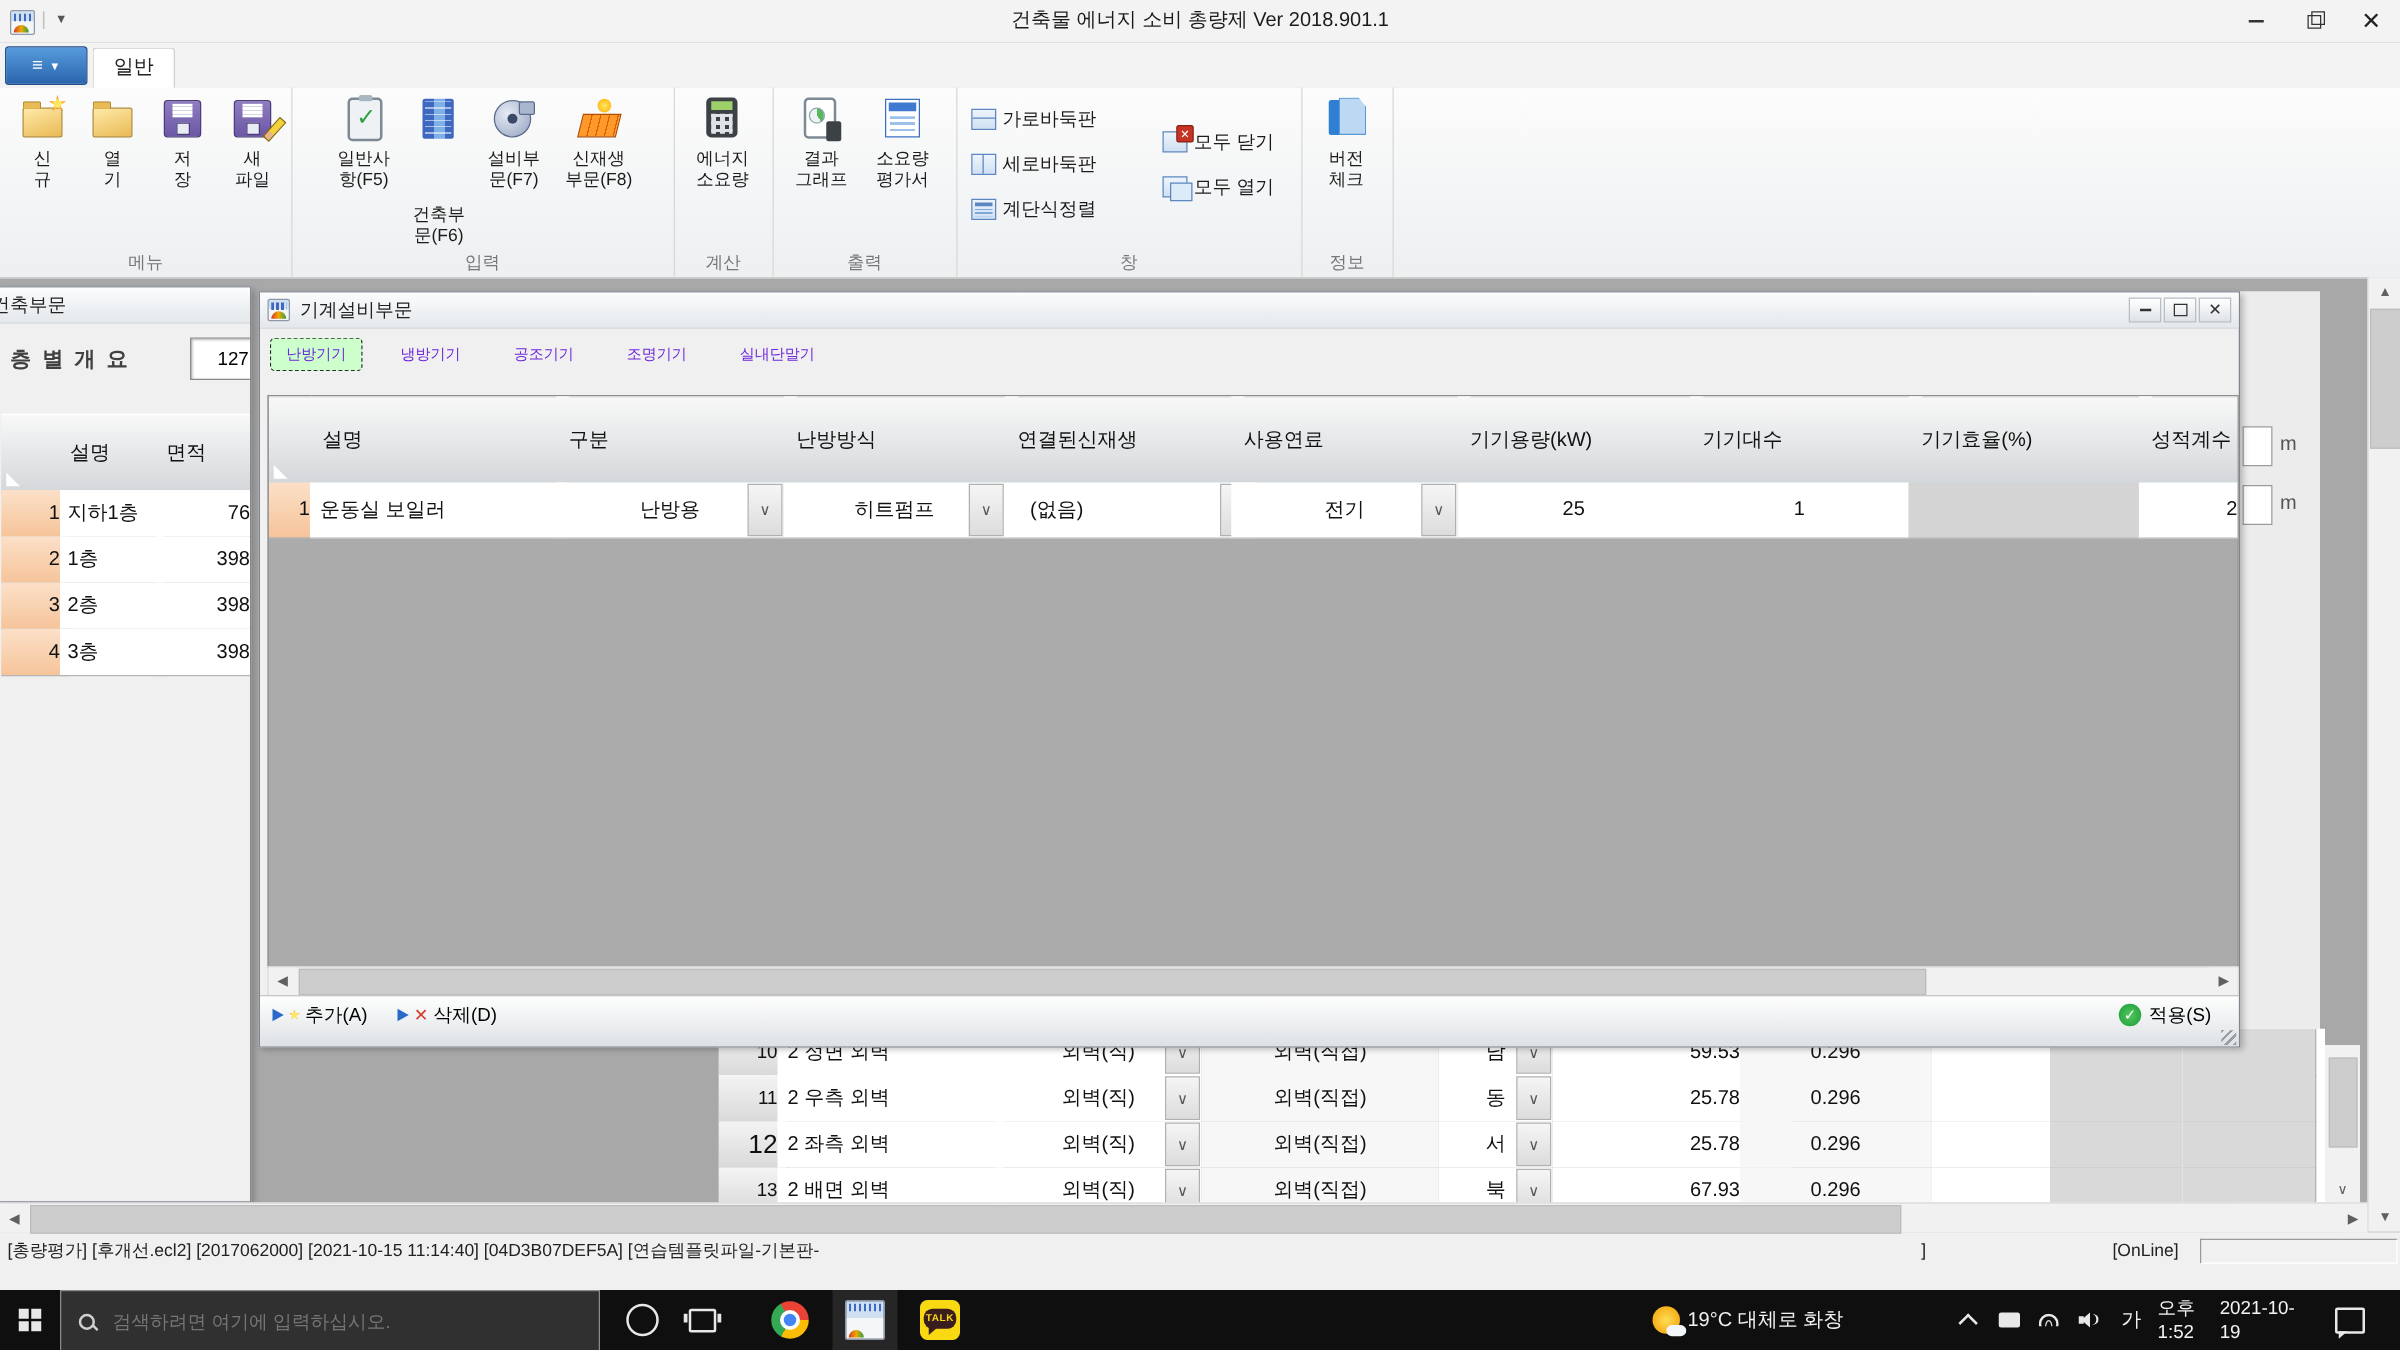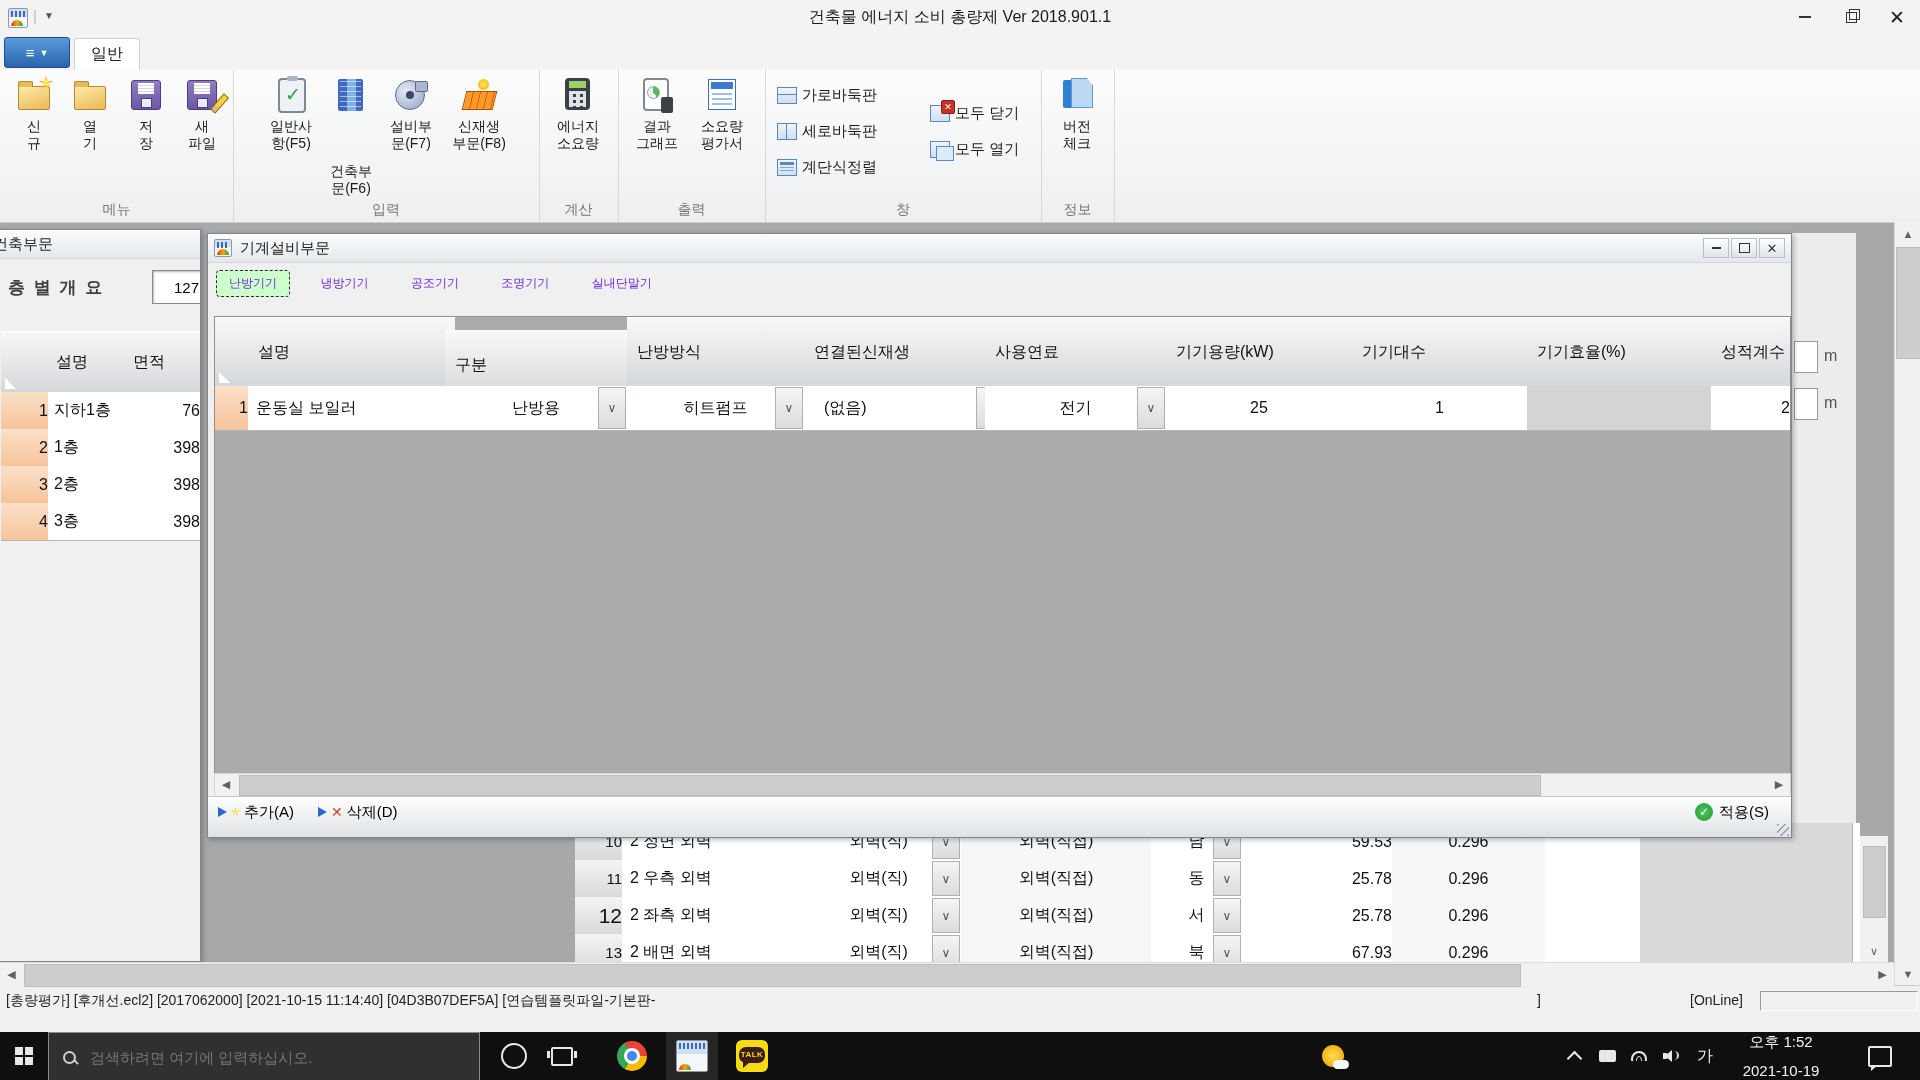--- a/index.html
+++ b/index.html
@@ -460,21 +460,21 @@
       <span class="ttab">조명기기</span>
       <span class="ttab">실내단말기</span>
     </div>
 
     <div class="abs" style="left:6px;top:82px;width:1575px;height:457px;background:#ababab;overflow:hidden;border:1px solid #8f8f8f;">
 
       <div class="cell hcell" style="left:0;top:0;width:33px;height:69px;">
           <span class="seltri"></span>
         </div>
       <div class="cell hcell" style="left:33px;top:0;width:197px;height:69px;padding-left:10px;">설명</div>
-      <div class="cell hcell" style="left:230px;top:0;width:182px;height:69px;padding-left:10px;margin-top:13px;">구분</div>
+      <div class="cell hcell" style="left:230px;top:0;width:182px;height:69px;padding-left:10px;">구분</div>
       <div class="cell hcell" style="left:412px;top:0;width:177px;height:69px;padding-left:10px;">난방방식</div>
       <div class="cell hcell" style="left:589px;top:0;width:181px;height:69px;padding-left:10px;">연결된신재생</div>
       <div class="cell hcell" style="left:770px;top:0;width:181px;height:69px;padding-left:10px;">사용연료</div>
       <div class="cell hcell" style="left:951px;top:0;width:186px;height:69px;padding-left:10px;">기기용량(kW)</div>
       <div class="cell hcell" style="left:1137px;top:0;width:175px;height:69px;padding-left:10px;">기기대수</div>
       <div class="cell hcell" style="left:1312px;top:0;width:184px;height:69px;padding-left:10px;">기기효율(%)</div>
       <div class="cell hcell" style="left:1496px;top:0;width:79px;height:69px;padding-left:10px;border-right:none;">성적계수</div>
 
       <div class="cell numcell" style="left:0;top:69px;width:33px;height:44px;">1</div>
       <div class="cell" style="left:33px;top:69px;width:197px;height:44px;padding-left:8px;">운동실 보일러</div>
@@ -570,36 +570,37 @@
     </div>
     <div class="tb-item" style="left:730px;width:44px;">
       <span class="kakao">
           <span>TALK</span>
         </span>
     </div>
 
     <div class="tb-item" style="left:1318px;width:30px;">
         <span class="sun"></span>
       </div>
+    <div class="tb-item" style="left:1350px;width:190px;justify-content:flex-start;font-size:16px;color:#f2f2f2;">19°C  대체로 화창</div>
     <div class="tb-item" style="left:1560px;width:28px;">
         <span class="chev"></span>
       </div>
     <div class="tb-item" style="left:1592px;width:30px;">
         <span class="traymon"></span>
       </div>
     <div class="tb-item" style="left:1624px;width:30px;">
         <span class="net"></span>
       </div>
     <div class="tb-item" style="left:1656px;width:30px;">
         <span class="spk">
           <span class="wave"></span>
         </span>
       </div>
     <div class="tb-item" style="left:1690px;width:30px;font-size:16px;color:#f2f2f2;">가</div>
-    <div class="tb-item" style="left:1726px;width:110px;flex-direction:column;justify-content:space-between;font-size:15px;color:#f2f2f2;line-height:19px;">
+    <div class="tb-item" style="left:1726px;width:110px;flex-direction:row;justify-content:flex-start;font-size:15px;color:#f2f2f2;line-height:19px;">
       <span>오후 1:52</span>
       <span>2021-10-19</span>
     </div>
     <div class="tb-item" style="left:1858px;width:44px;">
         <span class="note"></span>
       </div>
   </div>
 
 </div>
 

